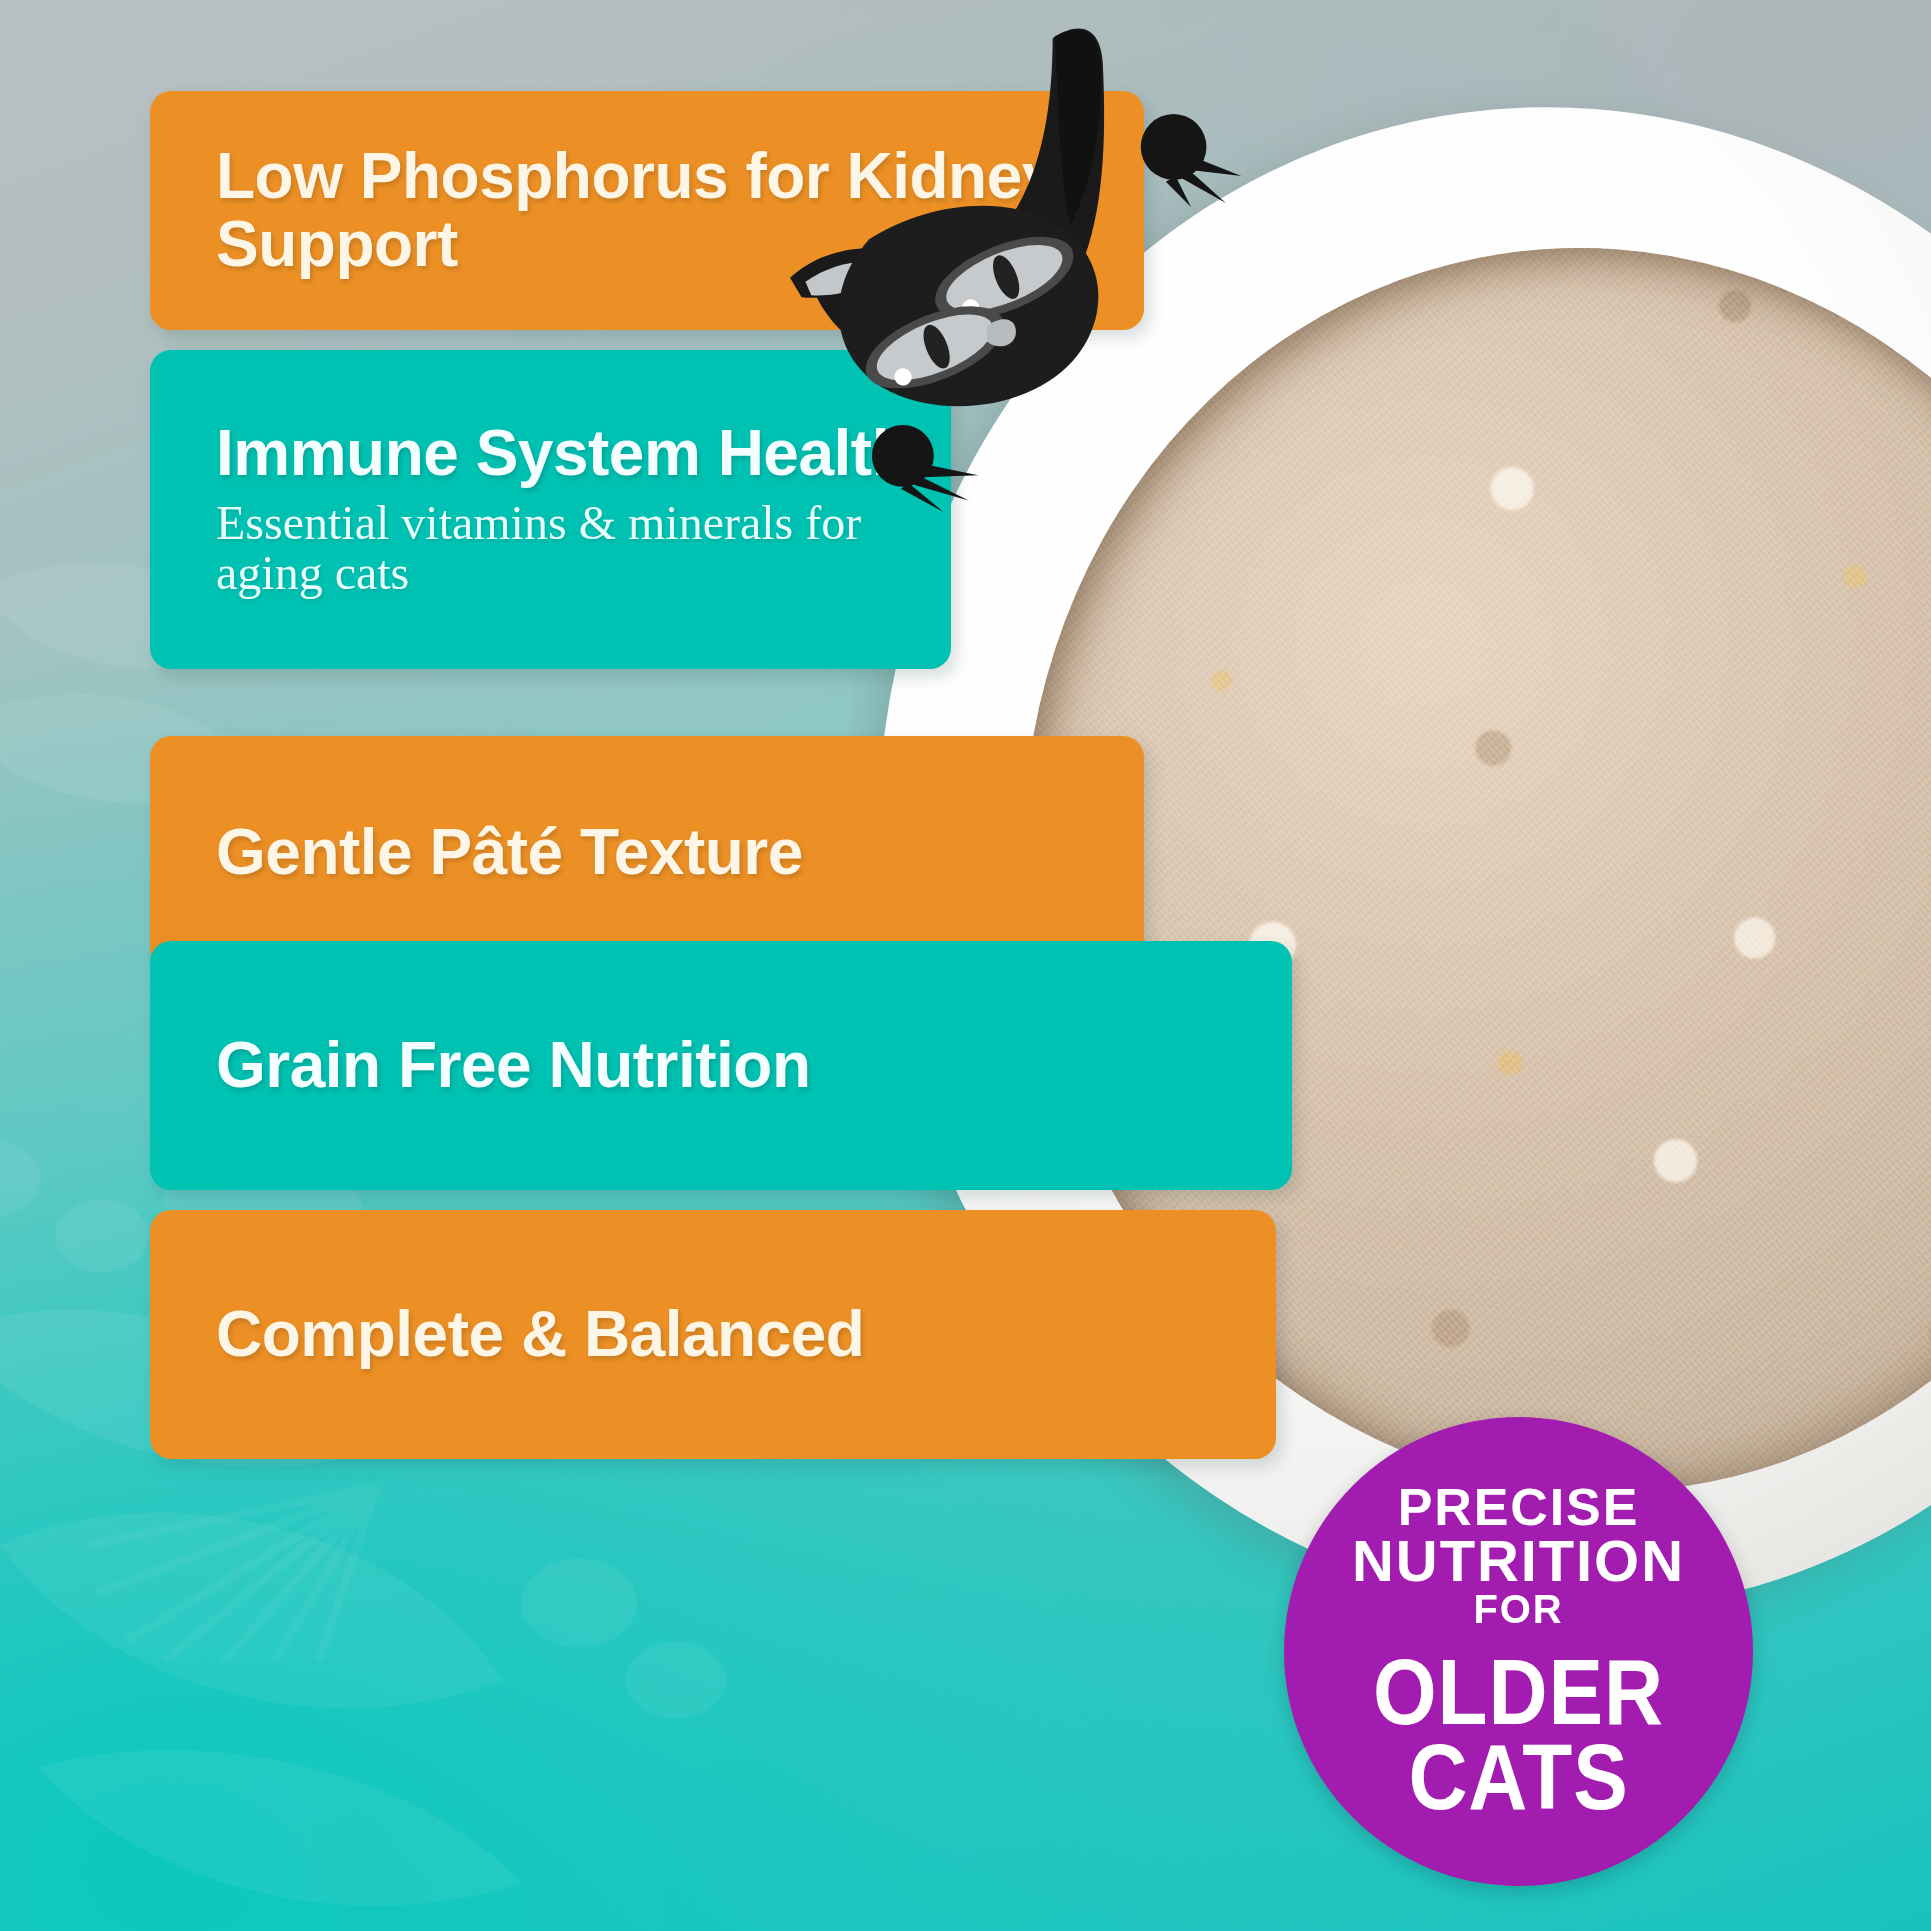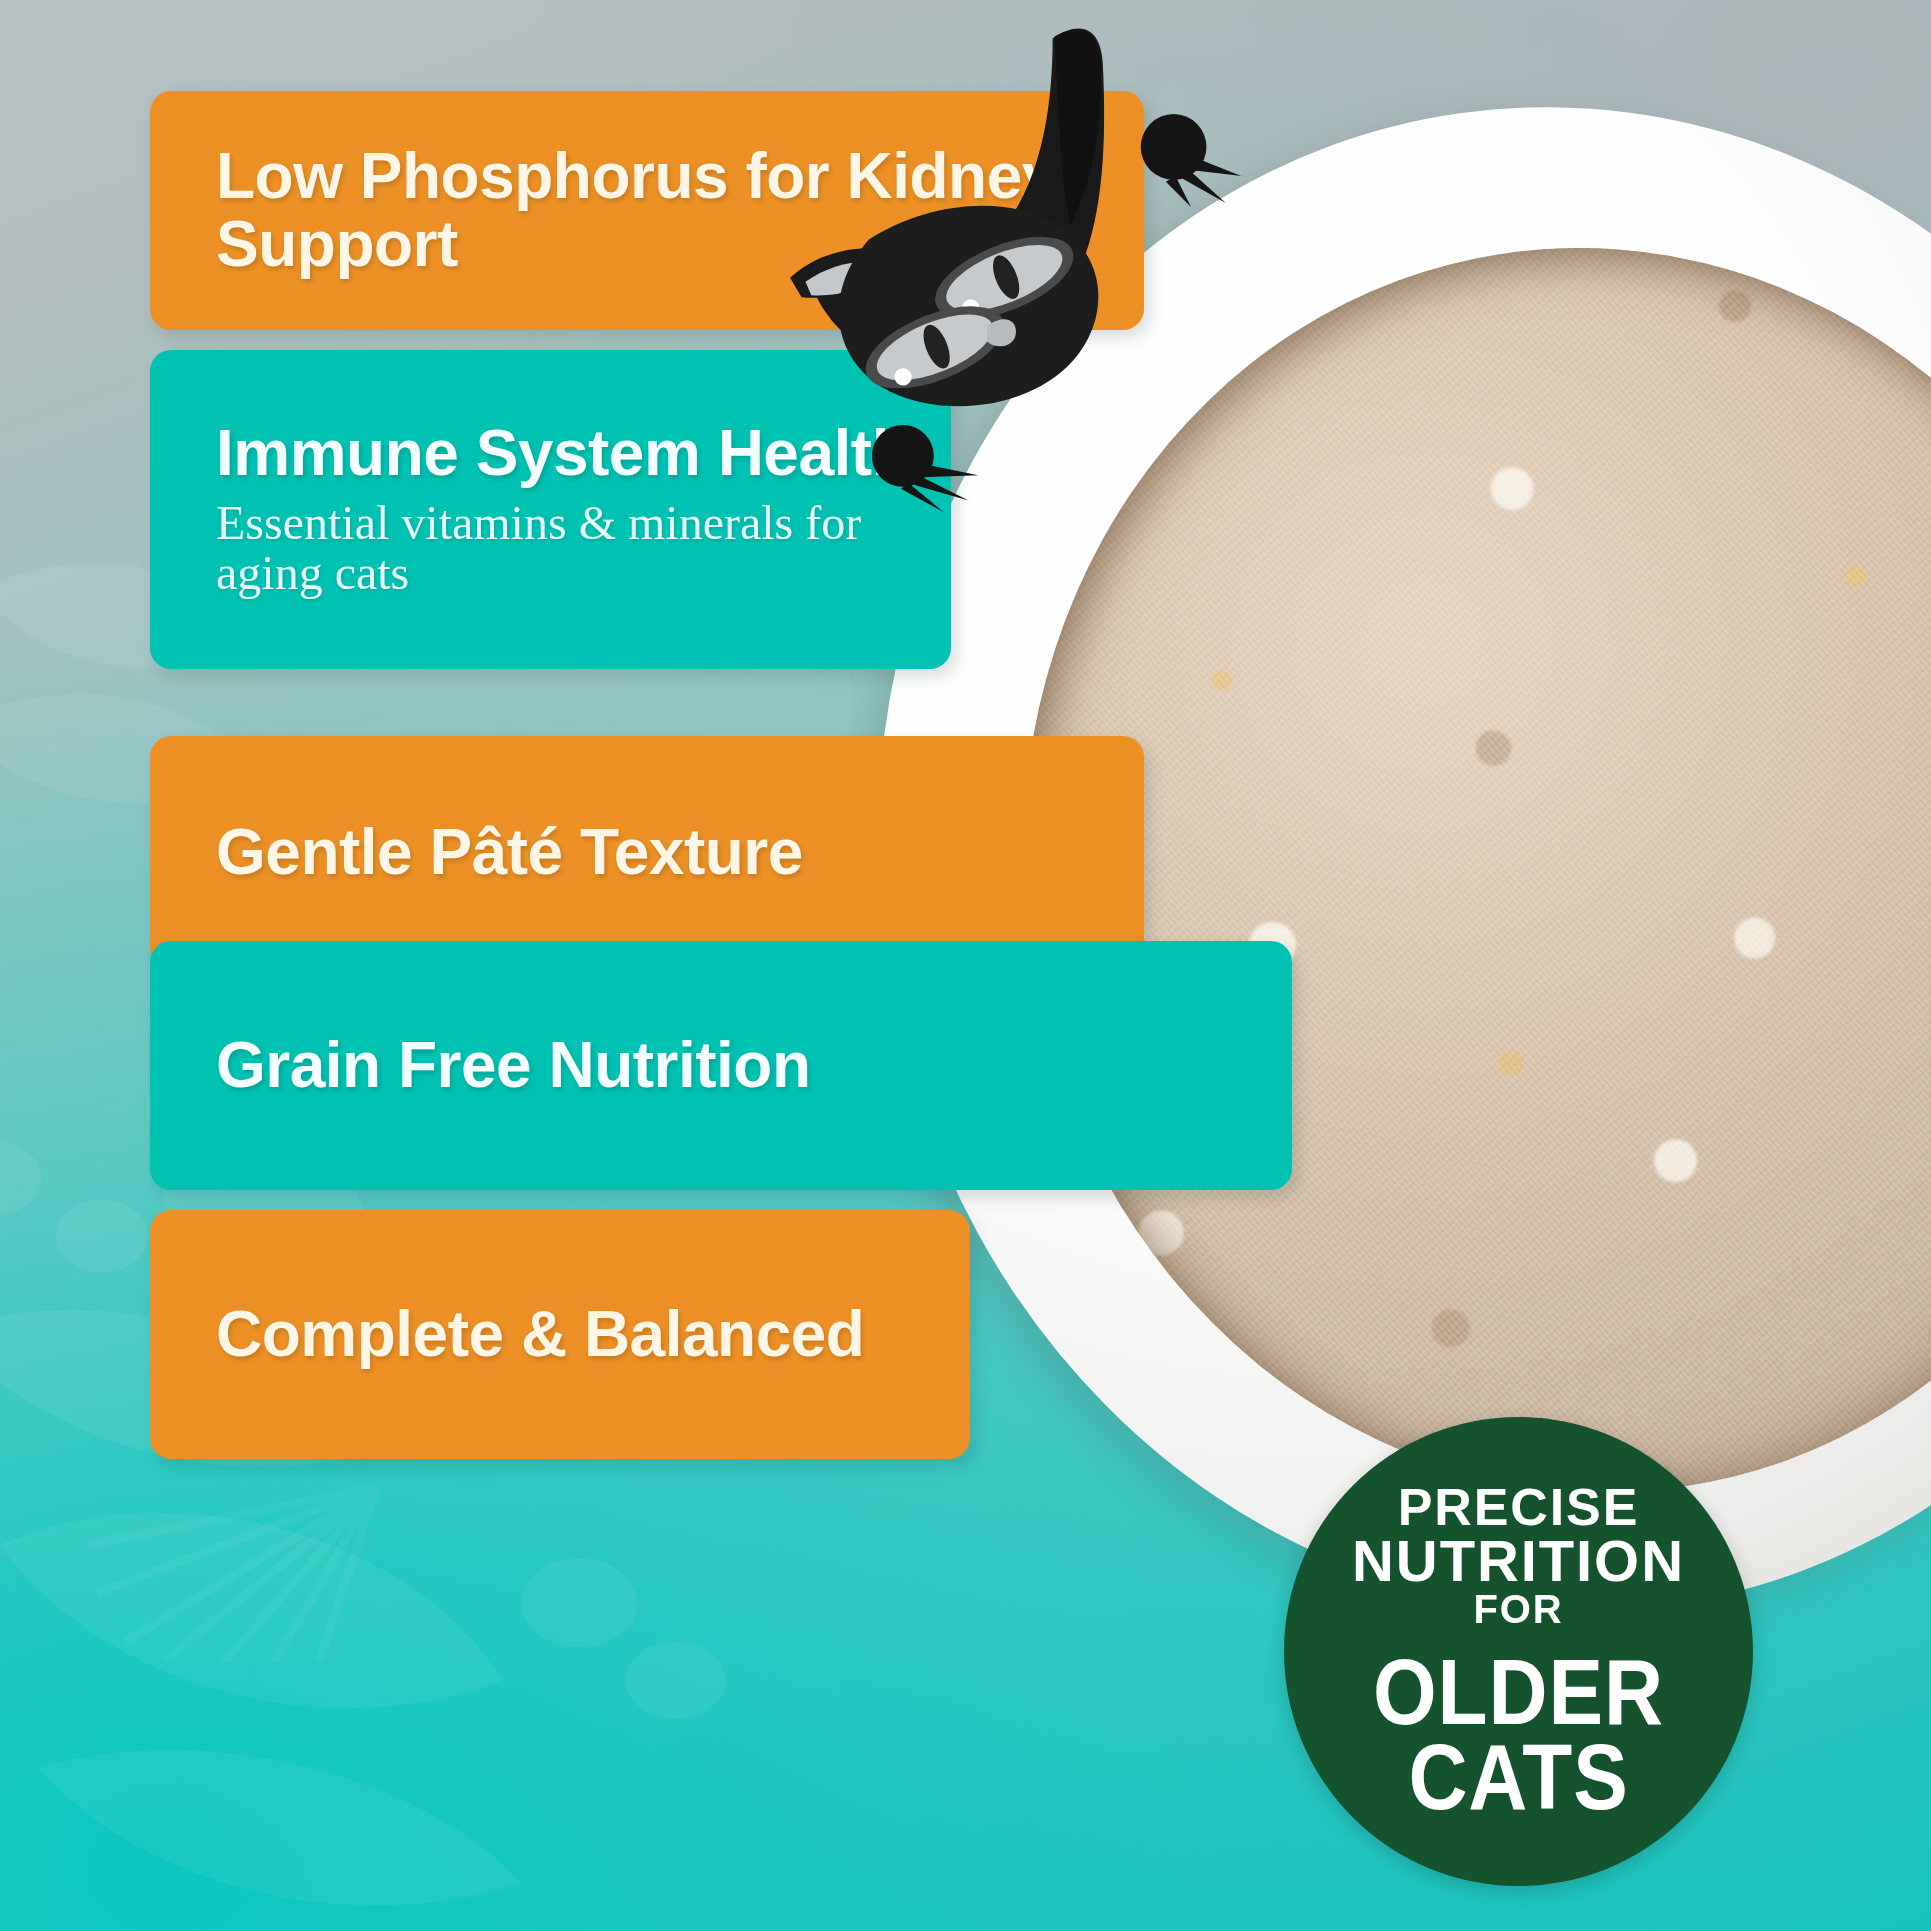--- a/index.html
+++ b/index.html
@@ -142,30 +142,30 @@
   #banner-2 { top: 350px;  width: 801px;  height: 319px; }
   #banner-2 .b-title { font-size: 64px; }
   #banner-2 .b-sub   { font-size: 48px; }
 
   #banner-3 { top: 688px;  width: 994px; height: 234px; margin-top: 48px; }
   #banner-3 .b-title { font-size: 64px; }
 
   #banner-4 { top: 941px;  width: 1142px; height: 249px; }
   #banner-4 .b-title { font-size: 64px; }
 
-  #banner-5 { top: 1210px; width: 820px; height: 249px; }
+  #banner-5 { top: 1210px; width: 1126px; height: 249px; }
   #banner-5 .b-title { font-size: 64px; }
 
   
   .badge {
     position: absolute;
     left: 1284px; top: 1417px;
     width: 469px; height: 469px;
     border-radius: 50%;
-    background: #14532d;
+    background: #a21caf;
     display: flex;
     flex-direction: column;
     align-items: center;
     justify-content: center;
     text-align: center;
     color: #ffffff;
     box-shadow: 0 5.8px 19.3px rgba(0,0,0,0.18);
   }
   .badge-l1, .badge-l2, .badge-l3 {
     font-weight: 700;

